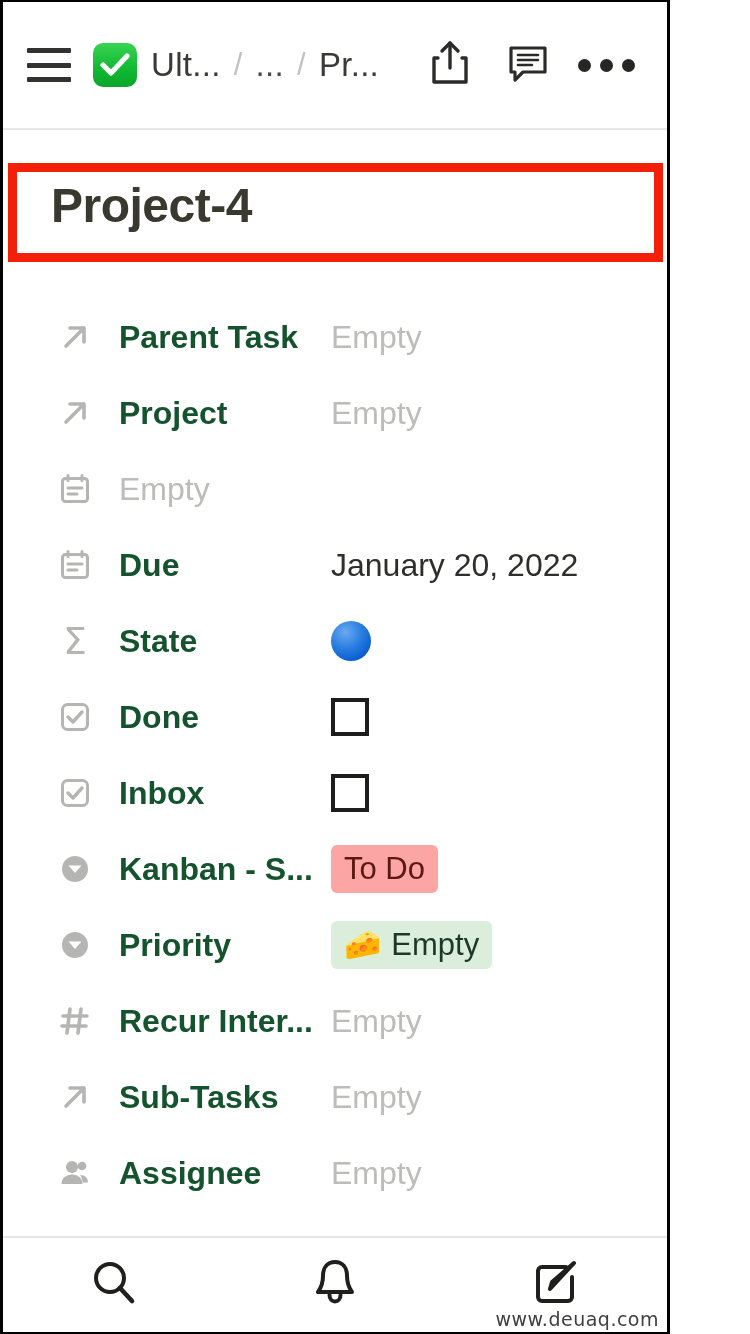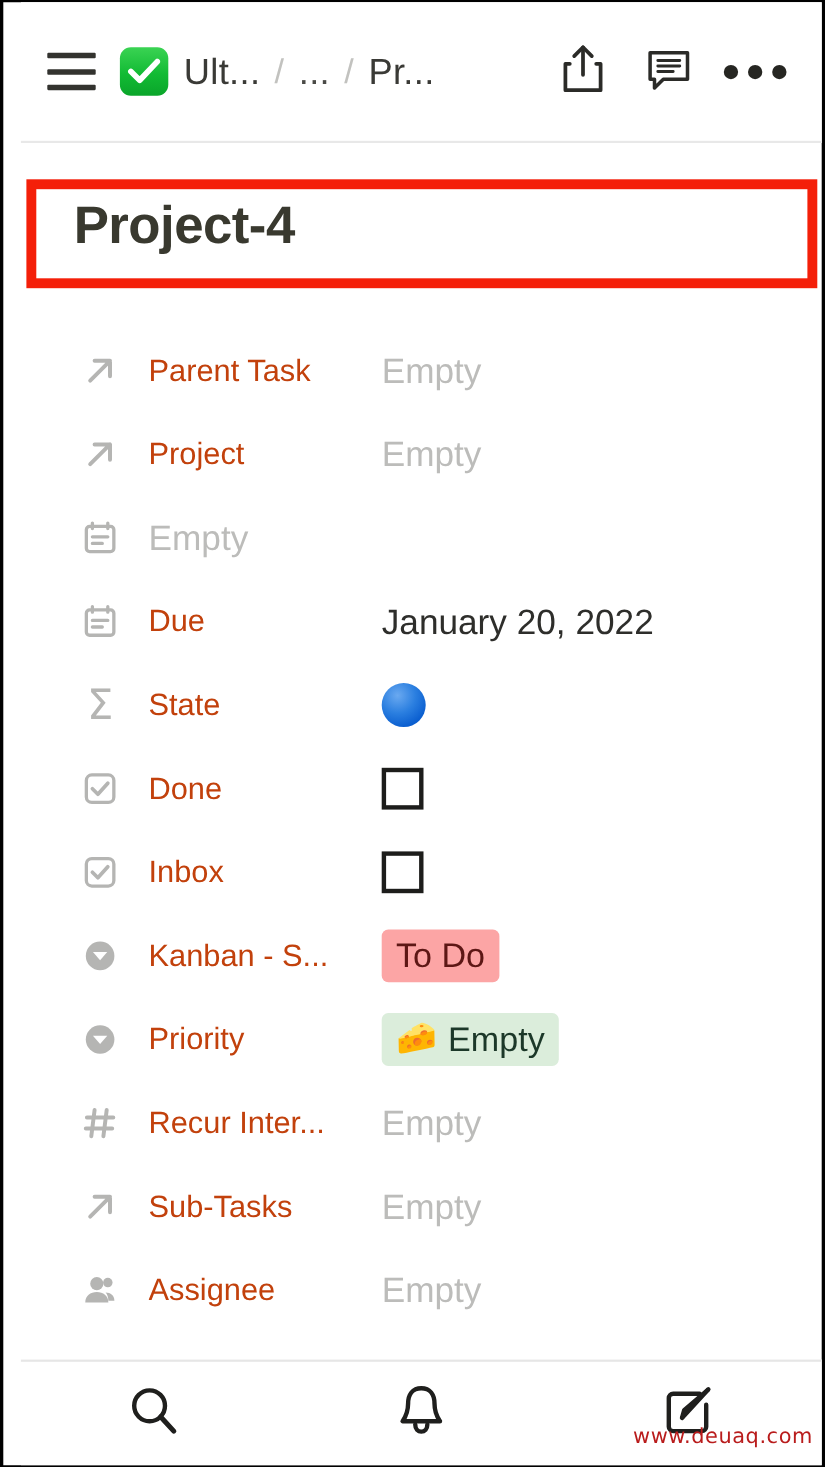--- a/index.html
+++ b/index.html
@@ -4,27 +4,27 @@
 <style>
   * { box-sizing: border-box; margin: 0; padding: 0; }
   html, body {
     width: 750px; height: 1334px;
     background: #ffffff;
     font-family: "Liberation Sans", sans-serif;
     overflow: hidden;
   }
   #screen {
     position: relative;
-    width: 750px; height: 1334px;
+    width: 670px; height: 1334px;
     background: #ffffff;
     border-left: 3px solid #000;
     border-right: 3px solid #000;
     border-top: 2px solid #000;
     border-bottom: 2px solid #000;
-    display: flex; flex-direction: column; padding-left: 16px;
+    display: flex; flex-direction: column;
   }
 
   
   #header {
     height: 128px;
     flex: 0 0 128px;
     display: flex;
     align-items: center;
     padding: 0 22px 0 24px;
     border-bottom: 2px solid #e8e8e8;
@@ -106,23 +106,23 @@
     margin-right: 24px;
     display:flex; align-items:center; justify-content:center;
     color: #b5b5b3;
   }
   .picon svg { display:block; }
   .sigma {
     font-size: 38px; color: #b5b5b3; line-height: 1;
     font-family: "DejaVu Sans", sans-serif; font-weight: 500;
   }
   .plabel {
-    font-size: 28px; color: #c2410c;
+    font-size: 32px; color: #14532d;
     width: 212px; flex: 0 0 212px;
-    white-space: nowrap; overflow: hidden;
+    white-space: nowrap; overflow: hidden; font-weight: bold;
   }
   .pvalue { font-size: 32px; color: #2e2e2b; display:flex; align-items:center; }
   .pvalue.empty { color: #bcbcba; }
 
   .badge {
     display:inline-flex; align-items:center;
     font-size: 31px;
     border-radius: 6px;
     padding: 5px 13px;
     line-height: 1.25;
@@ -148,22 +148,22 @@
     border-top: 2px solid #e6e6e6;
     display: flex; align-items: center;
     position: relative;
     background:#fff;
   }
   .nav-btn {
     flex: 1 1 0; height: 100%;
     display:flex; align-items:center; justify-content:center; cursor:pointer;
   }
   #watermark {
-    position: absolute; right: 8px; bottom: 15px;
-    font-size: 19px; color: #b91c1c;
+    position: absolute; right: 8px; bottom: 2px;
+    font-size: 19px; color: #404040;
     font-family: "DejaVu Sans", sans-serif;
     letter-spacing: .5px;
   }
 </style>
 </head>
 <body>
 
 <div id="screen">
 
   <div id="header">

